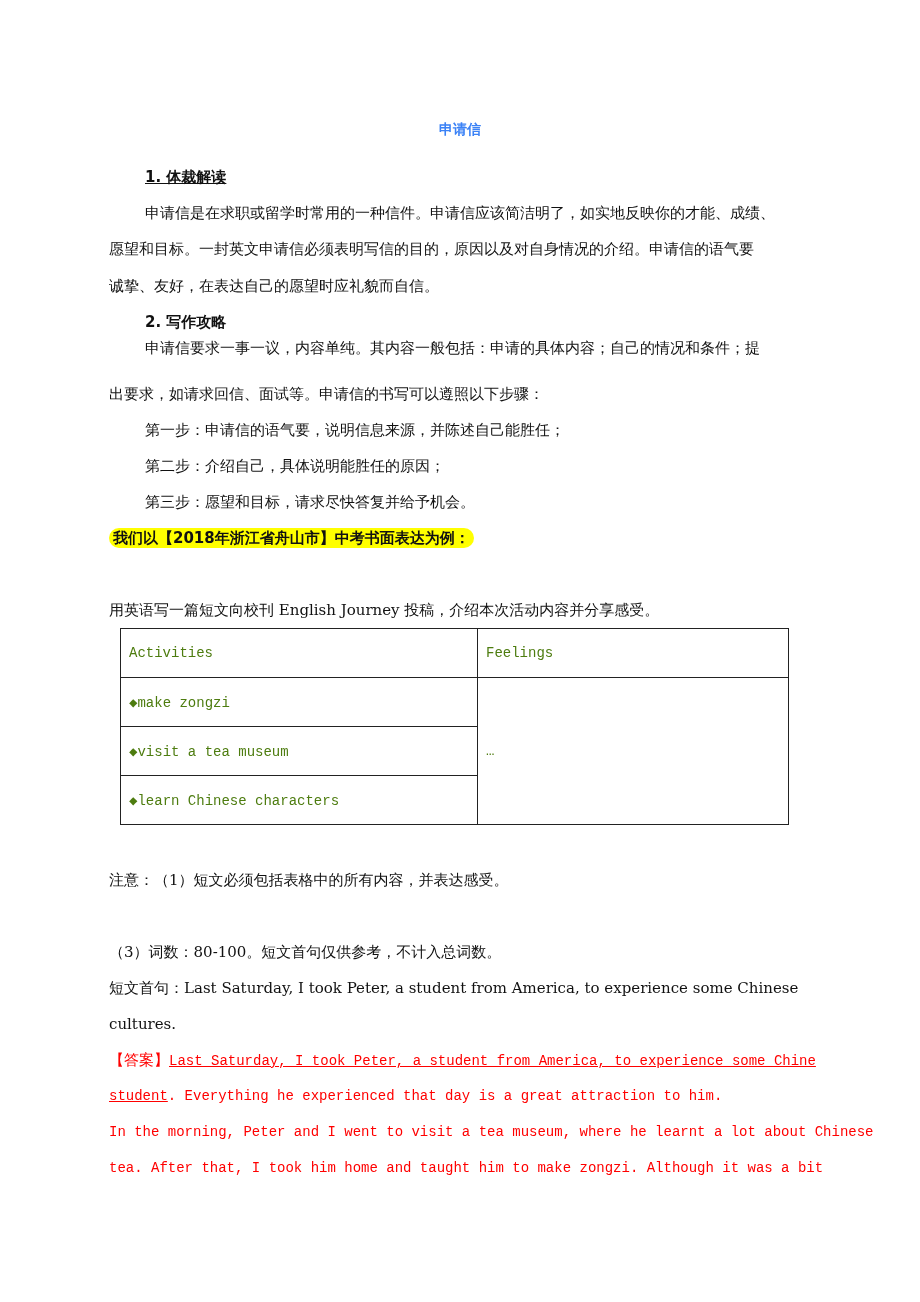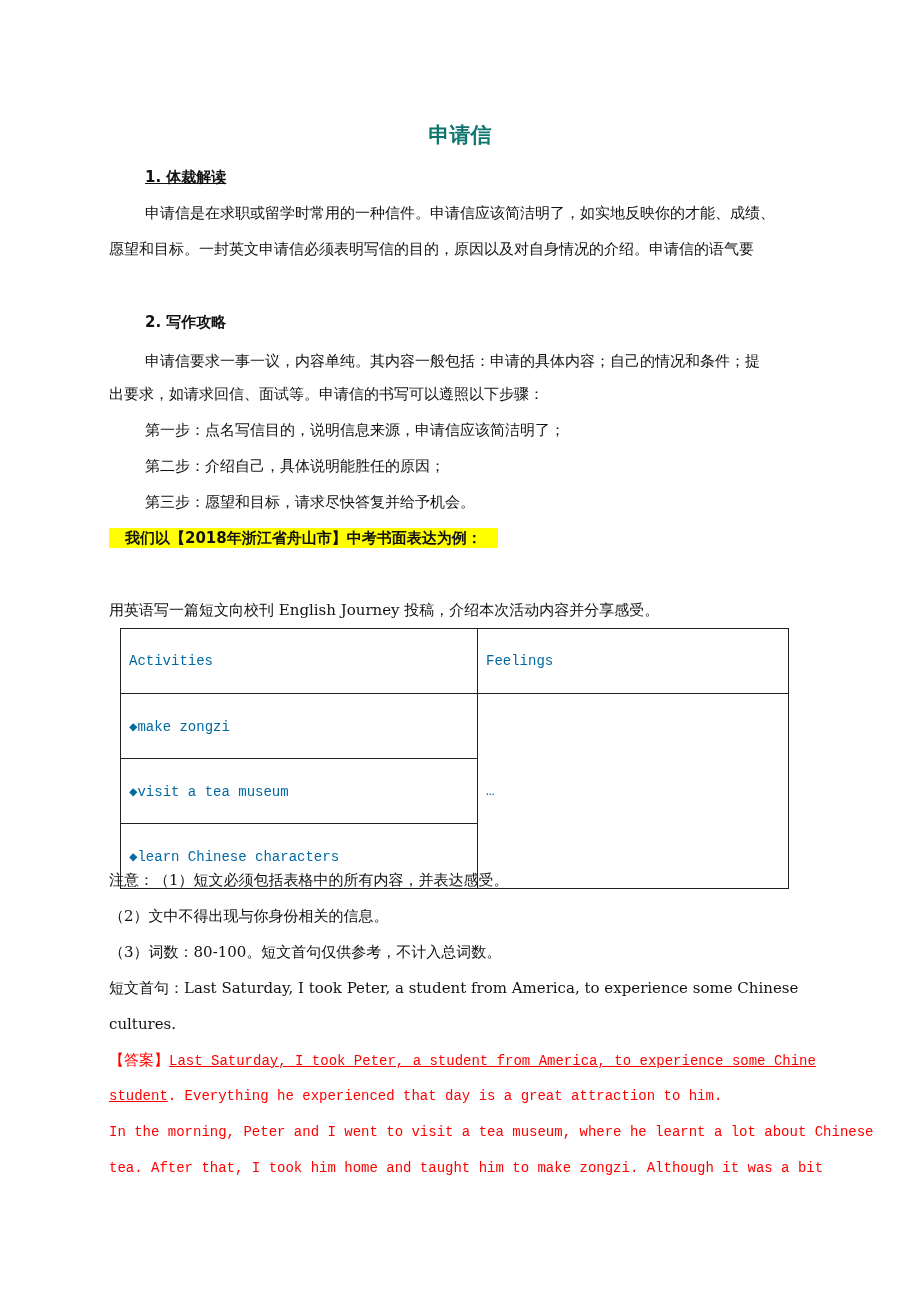--- a/index.html
+++ b/index.html
@@ -2,50 +2,51 @@
 <html><head>
 <meta charset="utf-8">
 <style>
   html, body { margin: 0; padding: 0; background: #ffffff; }
   body { width: 920px; height: 1302px; position: relative; overflow: hidden;
          font-family: "DejaVu Serif", "Liberation Serif", serif; color: #111; }
   .page { position: absolute; left: 0; top: 0; width: 920px; height: 1302px; }
   .line { position: absolute; left: 109px; font-size: 15px; line-height: 20px; white-space: nowrap; }
   .indent { left: 145px; }
   .title { position: absolute; top: 121px; left: 0; width: 920px; text-align: center;
-           font-size: 21px; font-weight: bold; color: #0f766e;
+           font-size: 14px; font-weight: bold; color: #3b82f6;
            font-family: "DejaVu Sans", "Liberation Sans", sans-serif; }
   .heading { font-weight: bold; font-family: "DejaVu Sans", "Liberation Sans", sans-serif; }
   .mono { font-family: "Liberation Mono", "DejaVu Sans Mono", monospace; font-size: 14px; }
-  .hl { background: #ffff00; font-weight: bold; padding: 1px 16px;
-        font-family: "DejaVu Sans", "Liberation Sans", sans-serif; }
+  .hl { background: #ffff00; font-weight: bold; padding: 1px 4px;
+        font-family: "DejaVu Sans", "Liberation Sans", sans-serif; border-radius: 10px; }
   .red { color: #ff0000; }
   .u { text-decoration: underline; text-decoration-color: #ff0000; }
   table.info { position: absolute; left: 120px; top: 628px; width: 669px; height: 196px;
                border-collapse: collapse; font-size: 14px;
                font-family: "Liberation Mono", "DejaVu Sans Mono", monospace; }
-  table.info td { border: 1.5px solid #222; padding: 8px 8px; height: 48px; vertical-align: middle; color: #0369a1; }
+  table.info td { border: 1.5px solid #222; padding: 0 8px; height: 48px; vertical-align: middle; color: #4d7c0f; }
   table.info td.c1 { width: 340px; }
   table.info td.feel { vertical-align: middle; }
 </style>
 </head>
 <body>
 
 <div class="page">
 
   <div class="title">申请信</div>
 
   <div class="line indent heading" style="top:167px;text-decoration:underline;">1. 体裁解读</div>
   <div class="line" style="top:239px;">愿望和目标。一封英文申请信必须表明写信的目的，原因以及对自身情况的介绍。申请信的语气要</div>
   <div class="line indent" style="top:203px;">申请信是在求职或留学时常用的一种信件。申请信应该简洁明了，如实地反映你的才能、成绩、</div>
+  <div class="line" style="top:276px;">诚挚、友好，在表达自己的愿望时应礼貌而自信。</div>
 
   <div class="line indent heading" style="top:312px;">2. 写作攻略</div>
-  <div class="line indent" style="top:351px;">申请信要求一事一议，内容单纯。其内容一般包括：申请的具体内容；自己的情况和条件；提</div>
+  <div class="line indent" style="top:340px;font-family:Liberation Mono, monospace;">申请信要求一事一议，内容单纯。其内容一般包括：申请的具体内容；自己的情况和条件；提</div>
   <div class="line" style="top:384px;">出要求，如请求回信、面试等。申请信的书写可以遵照以下步骤：</div>
-  <div class="line indent" style="top:420px;">第一步：点名写信目的，说明信息来源，申请信应该简洁明了；</div>
+  <div class="line indent" style="top:420px;">第一步：申请信的语气要，说明信息来源，并陈述自己能胜任；</div>
   <div class="line indent" style="top:456px;">第二步：介绍自己，具体说明能胜任的原因；</div>
   <div class="line indent" style="top:492px;">第三步：愿望和目标，请求尽快答复并给予机会。</div>
 
   <div class="line" style="top:528px;">
     <span class="hl">我们以【2018年浙江省舟山市】中考书面表达为例：</span>
   </div>
 
   <div class="line" style="top:600px;">用英语写一篇短文向校刊 English Journey 投稿，介绍本次活动内容并分享感受。</div>
 
   <table class="info">
@@ -61,21 +62,20 @@
     <tr>
       <td class="c1">◆visit a tea museum</td>
     </tr>
     <tr>
       <td class="c1">◆learn Chinese characters</td>
     </tr>
   </tbody>
     </table>
 
   <div class="line" style="top:870px;">注意：（1）短文必须包括表格中的所有内容，并表达感受。</div>
-  <div class="line" style="top:906px;">（2）文中不得出现与你身份相关的信息。</div>
   <div class="line" style="top:942px;">（3）词数：80-100。短文首句仅供参考，不计入总词数。</div>
   <div class="line" style="top:978px;">短文首句：Last Saturday, I took Peter, a student from America, to experience some Chinese</div>
   <div class="line" style="top:1014px;">cultures.</div>
 
   <div class="line red" style="top:1050px;">
     <span style="font-family:Liberation Sans, sans-serif;">【答案】</span><span class="u mono">Last Saturday, I took Peter, a student from America, to experience some Chine </span>
   </div>
   <div class="line red mono" style="top:1086px;">
     <span class="u">student</span><span>. Everything he experienced that day is a great attraction to him.</span>
   </div>

